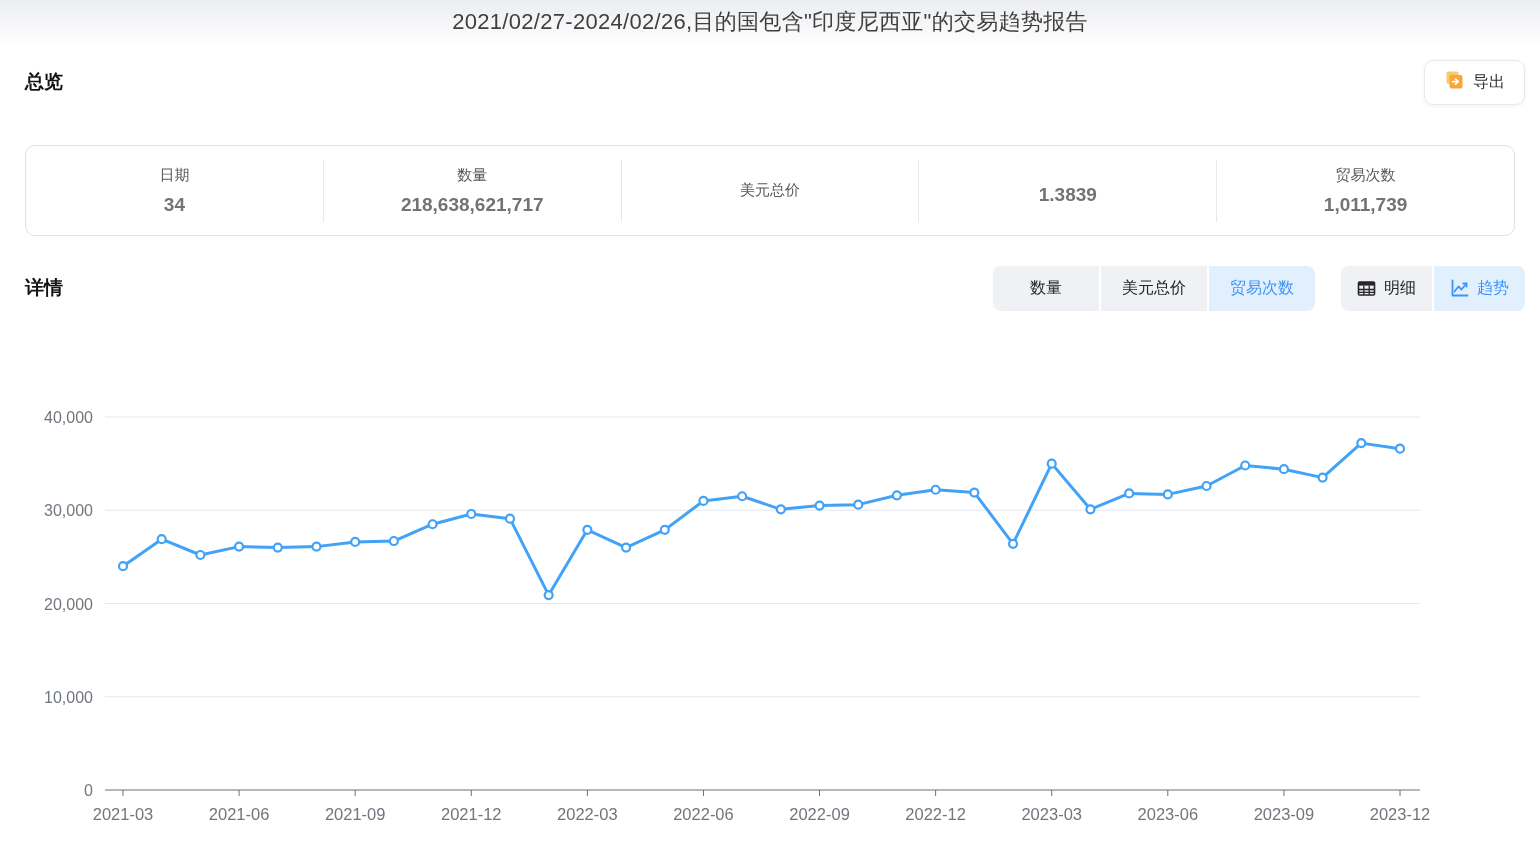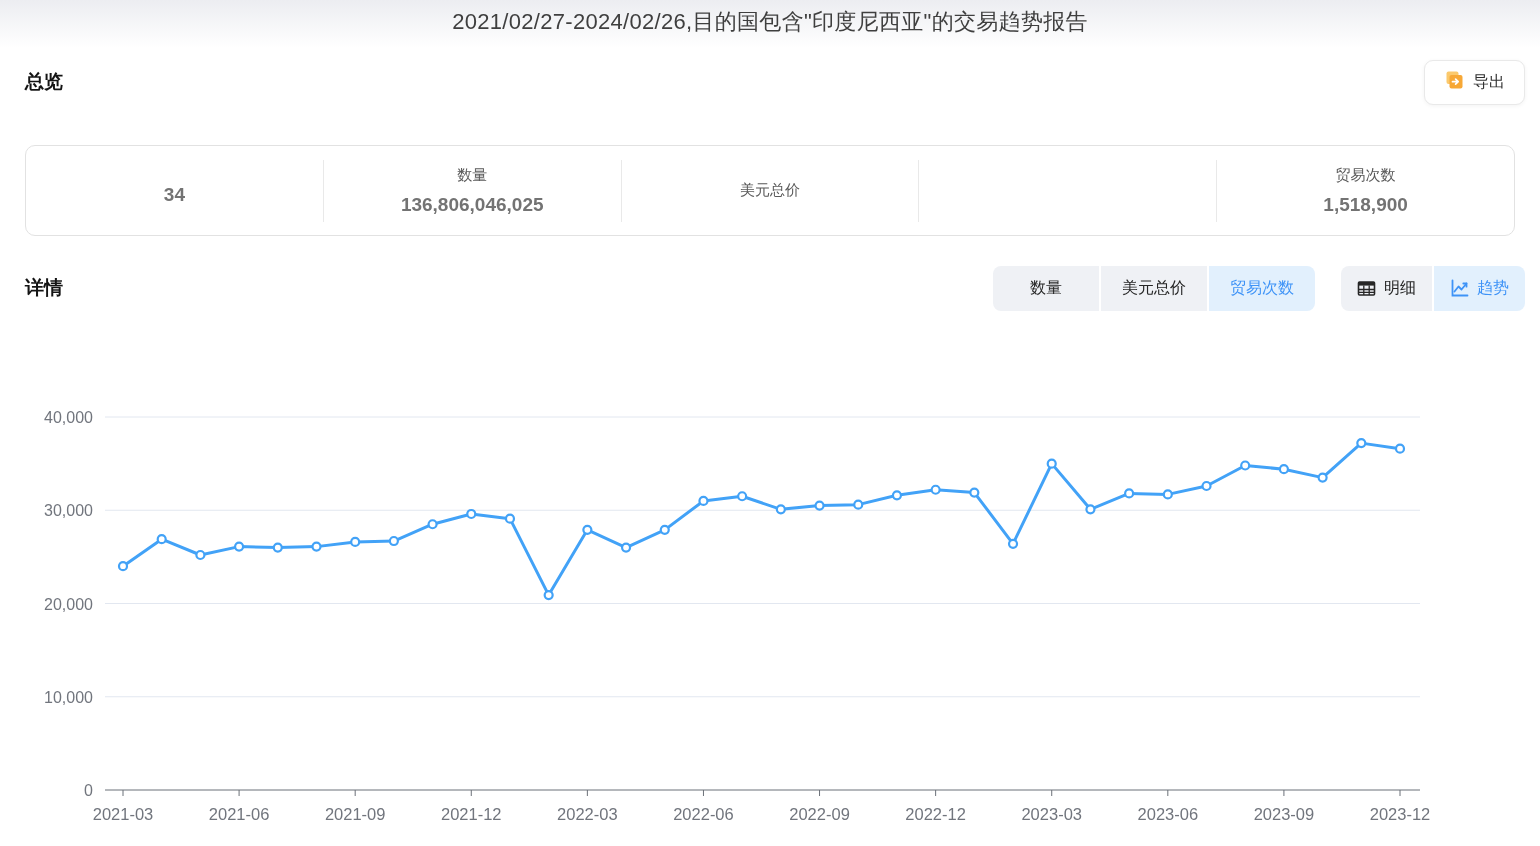--- a/index.html
+++ b/index.html
@@ -60,38 +60,40 @@
           <rect x="5.5" y="5" width="13" height="13.5" rx="2" fill="#f7a836"></rect>
           <path d="M8.5 11.7 h5.2 M11.6 9.2 l2.6 2.5 -2.6 2.5" stroke="#fff" stroke-width="1.7" fill="none" stroke-linecap="round" stroke-linejoin="round"></path>
         </svg>
       </span>
       <span>导出</span>
     </button>
   </div>
 
   <div class="stats-card">
     <div class="stat">
+      <div class="stat-label">日期</div>
       <div class="stat-value">34</div>
     </div>
     <div class="stat-divider"></div>
     <div class="stat">
       <div class="stat-label">数量</div>
-      <div class="stat-value">136,806,046,025</div>
+      <div class="stat-value">218,638,621,717</div>
     </div>
     <div class="stat-divider"></div>
     <div class="stat">
       <div class="stat-label">美元总价</div>
     </div>
     <div class="stat-divider"></div>
     <div class="stat">
+      <div class="stat-value">1.3839</div>
     </div>
     <div class="stat-divider"></div>
     <div class="stat">
       <div class="stat-label">贸易次数</div>
-      <div class="stat-value">1,518,900</div>
+      <div class="stat-value">1,011,739</div>
     </div>
   </div>
 
   <div class="detail-row">
     <div class="section-heading">详情</div>
     <div class="tab-groups">
       <div class="seg-group metric">
         <div class="seg">
           <span>数量</span>
         </div>

